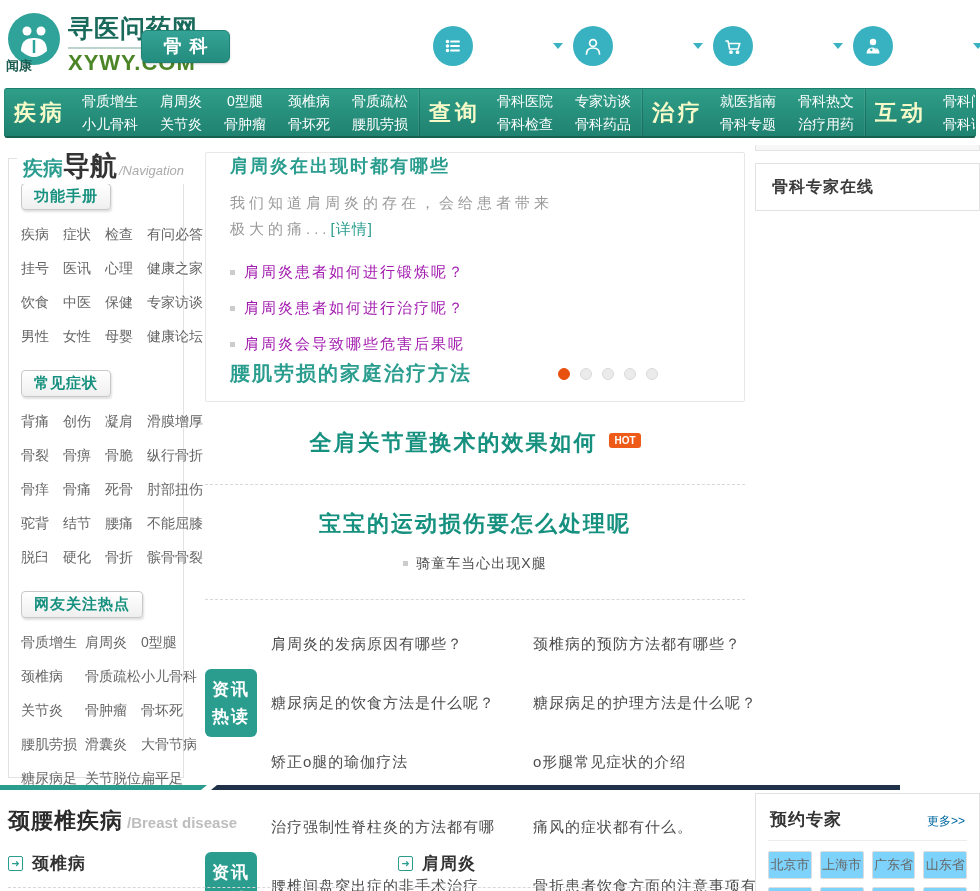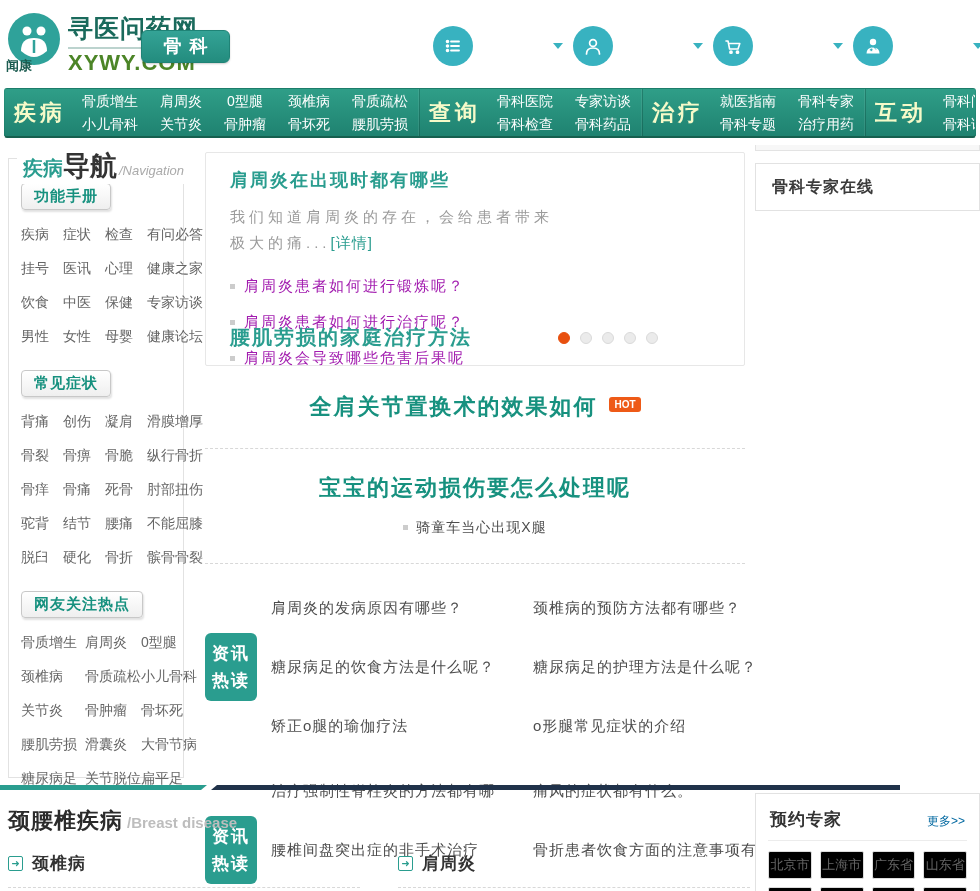--- a/index.html
+++ b/index.html
@@ -41,21 +41,21 @@
   .side-group { margin-top:24px; }
   .side-group:first-of-type { margin-top:32px; }
   .side-tag { display:inline-block; background:linear-gradient(#ffffff,#efefef); border:1px solid #c8c8c8; border-radius:4px; padding:3px 12px; color:#17917f; font-size:15px; font-weight:bold; box-shadow:1px 2px 2px rgba(0,0,0,.12); letter-spacing:1px; cursor:pointer; }
   .sgrid { display:grid; margin-top:16px; row-gap:16px; column-gap:10px; }
   .sgrid.cols4 { grid-template-columns:32px 32px 32px auto; }
   .sgrid.cols3 { grid-template-columns:58px 50px auto; column-gap:6px; }
   .slink { color:#666; font-size:14px; white-space:nowrap; }
 
   
   .main { position:absolute; left:205px; top:152px; width:540px; }
-  .carousel-card { border:1px solid #e7e7e7; border-radius:2px; height:214px; padding:15px 24px 12px; position:relative; }
+  .carousel-card { border:1px solid #e7e7e7; border-radius:2px; height:250px; padding:1px 24px 12px; position:relative; }
   .car-title { color:#2a9d8f; font-size:18px; font-weight:bold; letter-spacing:2px; display:inline-block; }
   .car-excerpt { width:326px; margin-top:12px; color:#9b9b9b; font-size:15px; letter-spacing:4px; line-height:26px; }
   .car-detail { color:#2a9d8f; letter-spacing:1px; }
   .car-list { margin-top:12px; }
   .car-item { display:block; color:#a21caf; font-size:15px; letter-spacing:2px; line-height:36px; }
   .car-item::before { content:""; display:inline-block; width:5px; height:5px; background:#ccc; margin-right:9px; vertical-align:2px; }
   .car-footer { position:absolute; left:24px; right:24px; bottom:14px; display:flex; align-items:center; justify-content:space-between; }
   .car-foot-title { color:#2a9d8f; font-size:20px; font-weight:bold; letter-spacing:2px; }
   .dots { display:flex; gap:10px; padding-right:62px; }
   .dot { width:12px; height:12px; border-radius:50%; background:#ebebeb; border:1px solid #dadada; cursor:pointer; }
@@ -78,21 +78,21 @@
 
   
   .right-sliver { position:absolute; left:755px; top:145px; width:225px; height:6px; border:1px solid #e3e3e3; border-top:none; background:#f7f7f7; }
   .experts-box { position:absolute; left:755px; top:163px; width:225px; height:48px; border:1px solid #e2e2e2; padding:13px 16px; }
   .experts-title { color:#3b3b3b; font-size:16px; font-weight:bold; letter-spacing:1px; }
   .booking-box { position:absolute; left:755px; top:793px; width:225px; border:1px solid #e2e2e2; padding:12px 12px 10px; }
   .booking-head { display:flex; align-items:baseline; justify-content:space-between; border-bottom:1px solid #ececec; padding:2px 2px 9px; }
   .booking-title { color:#333; font-size:17px; font-weight:bold; letter-spacing:1px; }
   .booking-more { color:#0369a1; font-size:12px; }
   .region-grid { margin-top:10px; display:grid; grid-template-columns:repeat(4,1fr); gap:8px; }
-  .region-tag { background:#000000; border:1px solid #dcdcdc; border-radius:2px; color:#666; font-size:13px; text-align:center; padding:4px 0; white-space:nowrap; }
+  .region-tag { background:#7dd3fc; border:1px solid #dcdcdc; border-radius:2px; color:#666; font-size:13px; text-align:center; padding:4px 0; white-space:nowrap; }
 
   
   .bottom { position:absolute; left:0; top:785px; width:900px; }
   .bot-bar { position:relative; height:5px; }
   .bot-bar-teal { position:absolute; left:0; top:0; width:207px; height:5px; background:#2a9d8f; clip-path:polygon(0 0,100% 0,calc(100% - 6px) 100%,0 100%); }
   .bot-bar-dark { position:absolute; left:211px; right:0; top:0; height:5px; background:#20324a; clip-path:polygon(6px 0,100% 0,100% 100%,0 100%); }
   .bot-head { margin:16px 0 0 8px; }
   .bot-title { color:#2b2b2b; font-size:22px; font-weight:bold; letter-spacing:1px; }
   .bot-title-en { color:#bdbdbd; font-size:15px; font-weight:bold; margin-left:4px; }
   .bot-cols { display:flex; margin-top:16px; }
@@ -223,21 +223,21 @@
     </div>
     <div class="nav-section">
       <a class="nav-big">治疗</a>
       <div class="nav-cols">
 
       <div class="nav-col">
             <a class="nlink">就医指南</a>
             <a class="nlink">骨科专题</a>
           </div>
           <div class="nav-col">
-            <a class="nlink">骨科专家</a>
+            <a class="nlink">骨科热文</a>
             <a class="nlink">治疗用药</a>
           </div>
         </div>
     </div>
     <div class="nav-section">
       <a class="nav-big">互动</a>
       <div class="nav-cols">
 
       <div class="nav-col">
             <a class="nlink">骨科问答</a>

